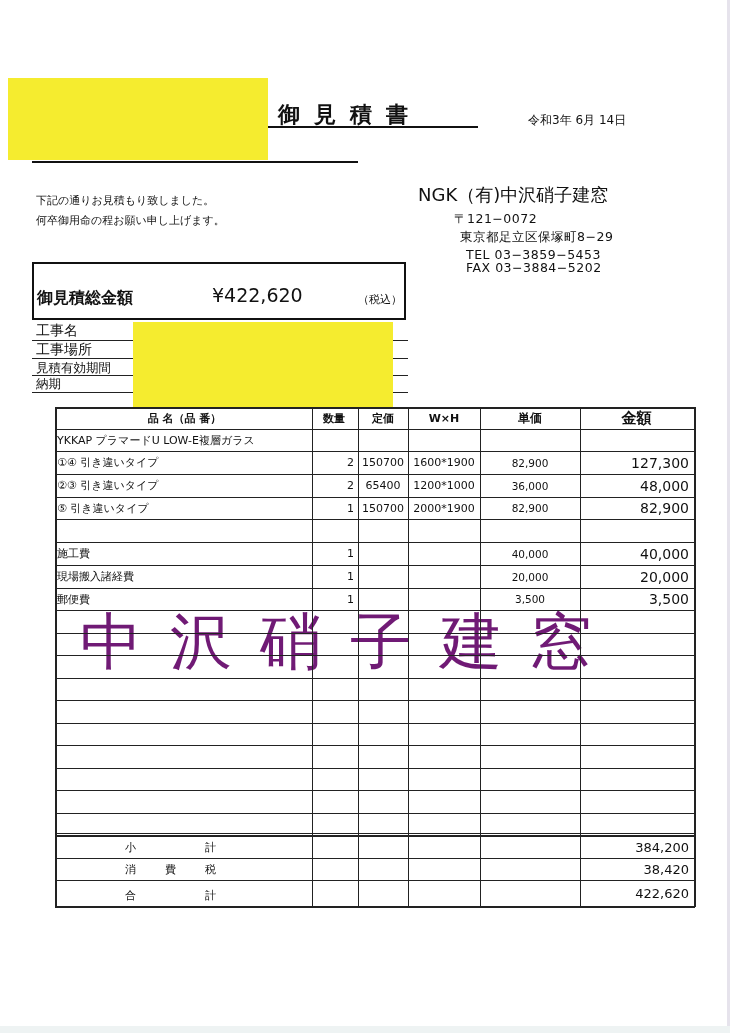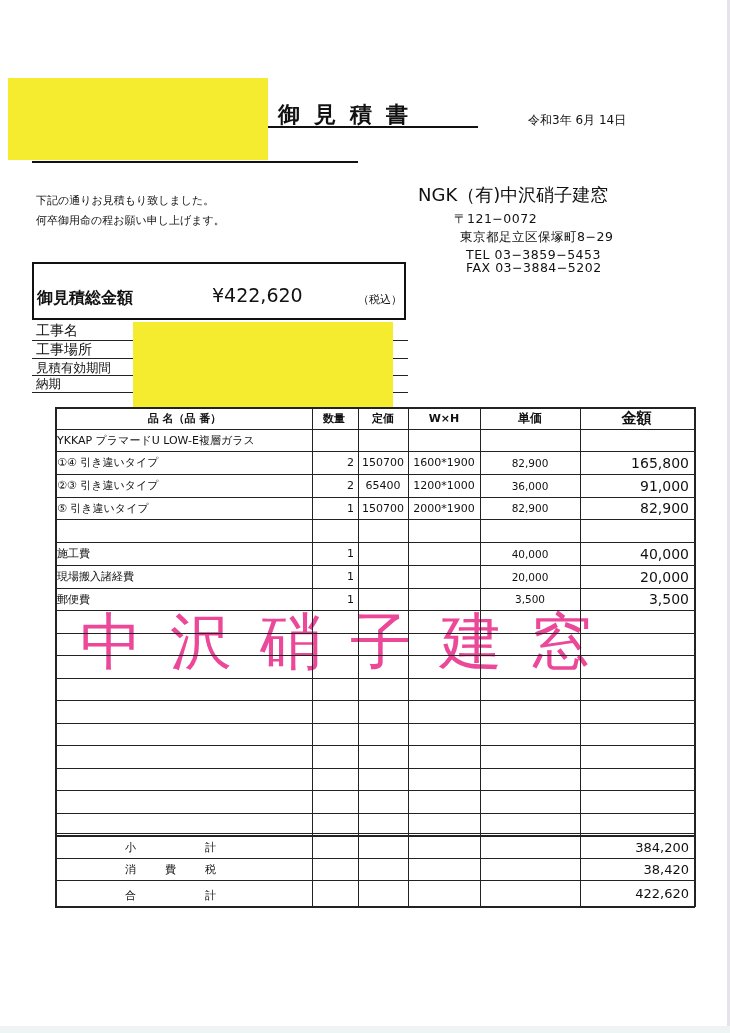--- a/index.html
+++ b/index.html
@@ -44,21 +44,21 @@
   .c-wh { left: 353px; width: 72px; justify-content: center; }
   .c-unit { left: 425px; width: 100px; justify-content: center; font-size: 10.5px; }
   .c-amt { left: 525px; width: 113px; justify-content: flex-end; padding-right: 4px; font-size: 14px; }
   .c-amt.sm { font-size: 13px; }
   .hdr .cell { justify-content: center; font-weight: bold; font-size: 11px; }
   .hdr .c-amt { font-size: 15px; justify-content: center; padding-right: 0; }
   .hdr .c-unit { font-size: 12px; }
   .sum-label { left: 2px; width: 255px; font-size: 11px; }
   .sum-label span { position: absolute; }
   .watermark {
-    position: absolute; left: 80px; top: 600px; font-size: 62px; color: #ec4899; letter-spacing: 28px;
+    position: absolute; left: 80px; top: 600px; font-size: 62px; color: #701a75; letter-spacing: 28px;
     font-family: "DejaVu Serif", serif;
   }
 </style>
 </head>
 <body>
 
 <div class="page-edge-right"></div>
 <div class="page-edge-bottom"></div>
 
 <div class="redact" style="left:8px;top:78px;width:260px;height:82px;"></div>
@@ -106,29 +106,29 @@
     <div class="cell c-wh">W×H</div>
     <div class="cell c-unit">単価</div>
     <div class="cell c-amt">金額</div>
   </div>
   <div class="row" style="top:44px;height:23px;">
     <div class="cell c-name">①④  引き違いタイプ</div>
     <div class="cell c-qty">2</div>
     <div class="cell c-list">150700</div>
     <div class="cell c-wh">1600*1900</div>
     <div class="cell c-unit">82,900</div>
-    <div class="cell c-amt">165,800</div>
+    <div class="cell c-amt">127,300</div>
   </div>
   <div class="row" style="top:67px;height:23px;padding-left:32px;">
     <div class="cell c-name">②③  引き違いタイプ</div>
     <div class="cell c-qty">2</div>
     <div class="cell c-list">65400</div>
     <div class="cell c-wh">1200*1000</div>
     <div class="cell c-unit">36,000</div>
-    <div class="cell c-amt">91,000</div>
+    <div class="cell c-amt">48,000</div>
   </div>
   <div class="row" style="top:90px;height:22px;">
     <div class="cell c-name">⑤  引き違いタイプ</div>
     <div class="cell c-qty">1</div>
     <div class="cell c-list">150700</div>
     <div class="cell c-wh">2000*1900</div>
     <div class="cell c-unit">82,900</div>
     <div class="cell c-amt">82,900</div>
   </div>
   <div class="row" style="top:112px;height:23px;"></div>

